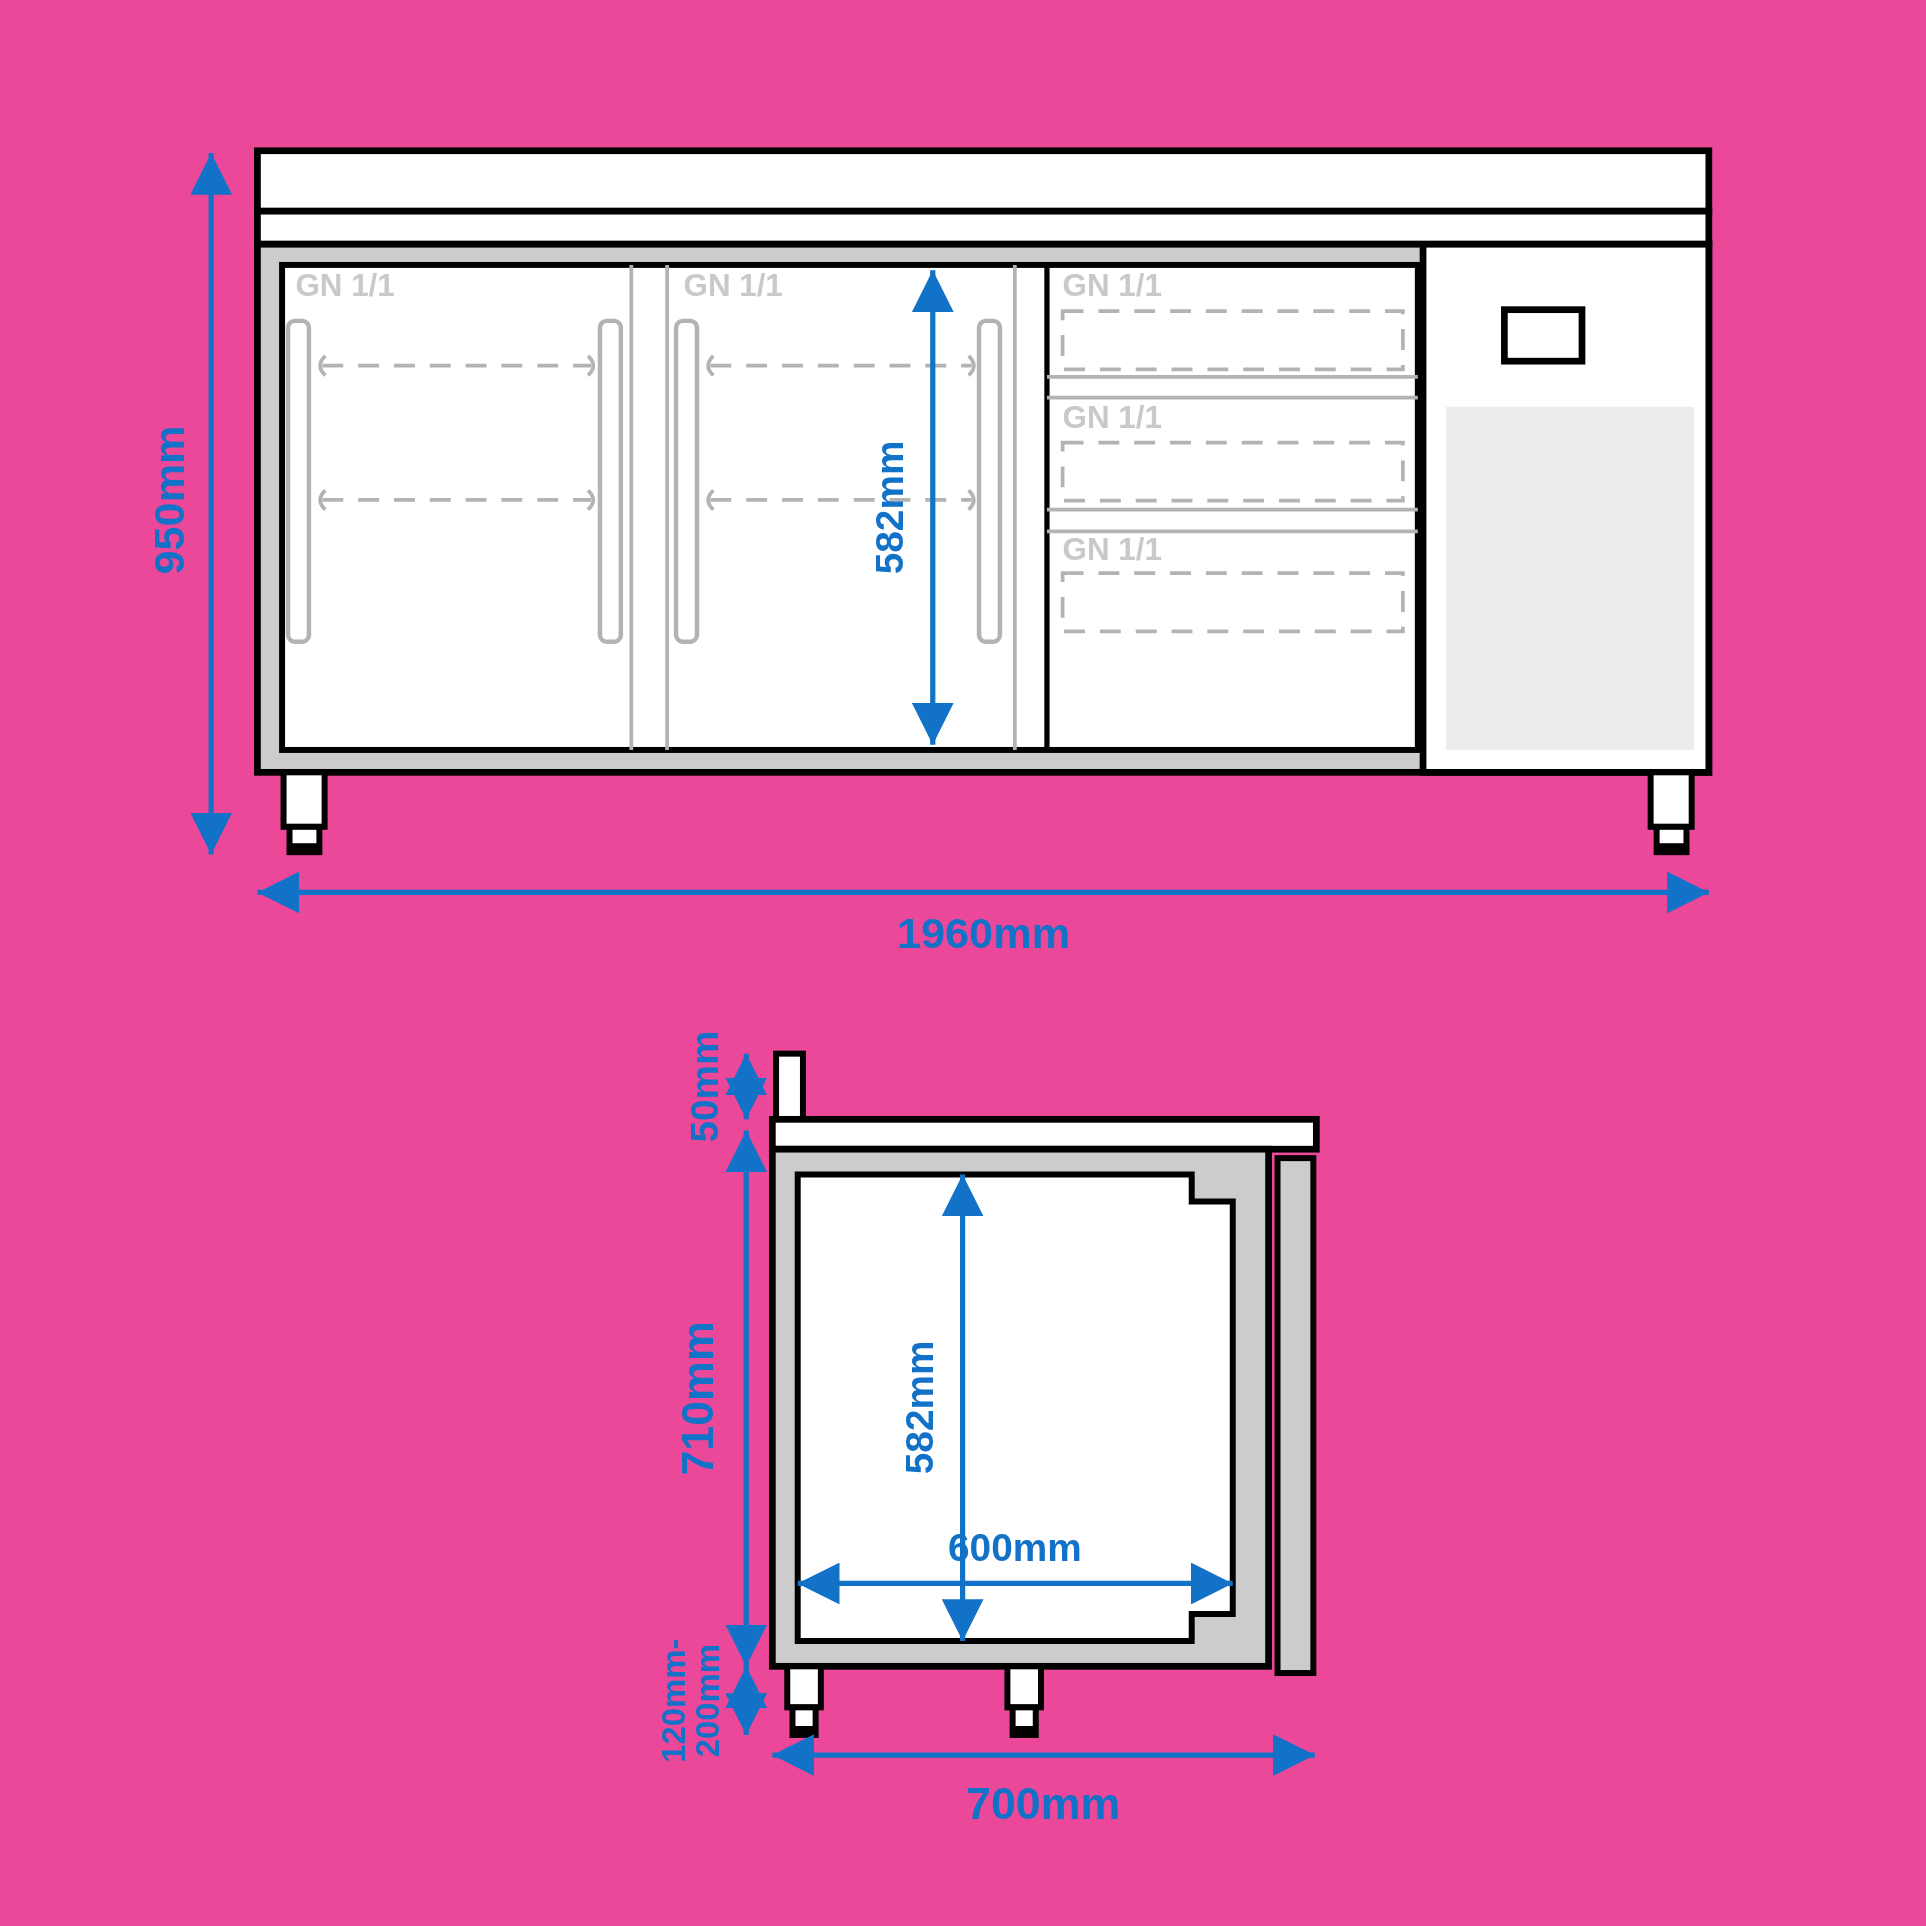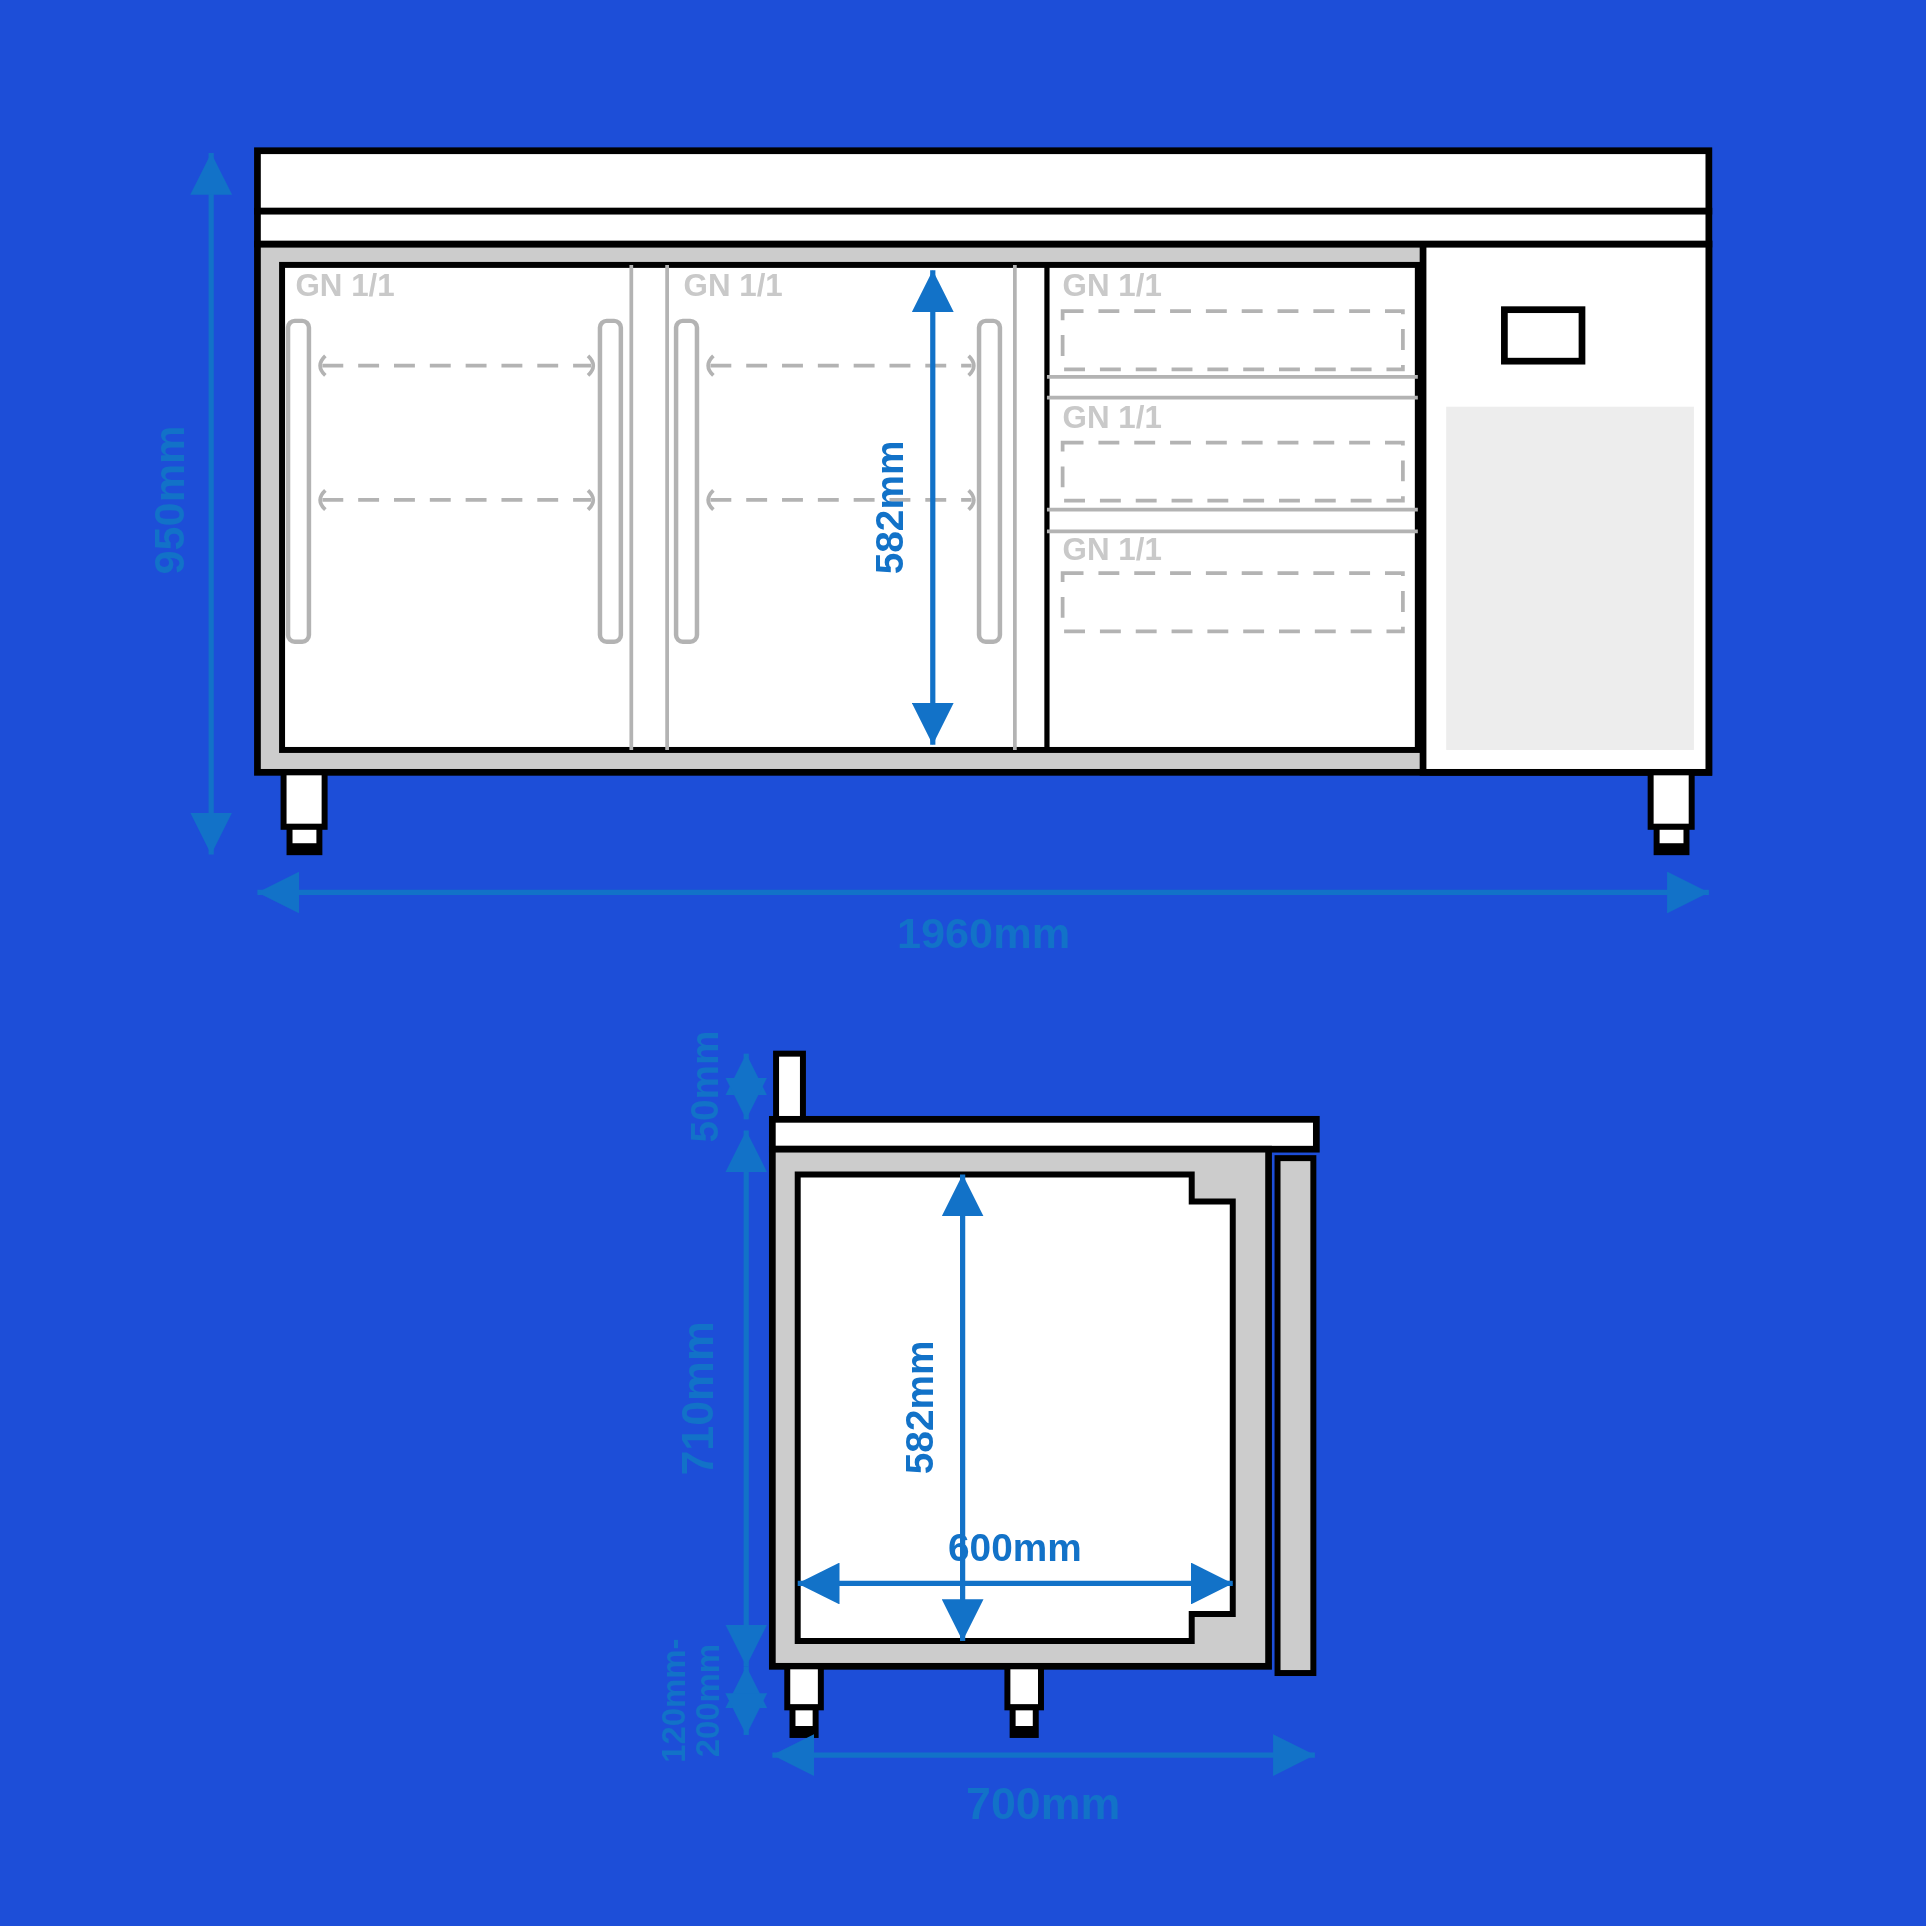--- a/index.html
+++ b/index.html
@@ -1,16 +1,16 @@
 <!DOCTYPE html>
 <html style="font-size:12px"><head>
 <meta charset="utf-8">
 <style>
   html,body{margin:0;padding:0;background:#ffffff;}
-  .page{width:100vw;max-width:1926px;aspect-ratio:1/1;margin:0 auto;background:#1d4ed8;}
+  .page{width:100vw;max-width:1926px;aspect-ratio:1/1;margin:0 auto;background:#ec4899;}
   svg{display:block;width:100%;height:100%;}
   .dim-line{stroke:#1272c8;stroke-width:7;fill:none;}
   .dim-text{font-family:"Liberation Sans",sans-serif;font-weight:bold;fill:#1272c8;}
   .gn-text{font-family:"Liberation Sans",sans-serif;font-weight:bold;fill:#c9c9c9;font-size:42px;}
   .outline{fill:#ffffff;stroke:#000000;stroke-width:9;}
   .outline8{fill:#ffffff;stroke:#000000;stroke-width:8;}
   .graybody{fill:#cccccc;stroke:#000000;stroke-width:9;}
   .graypart{fill:#cccccc;stroke:#000000;stroke-width:8;}
   .detail{stroke:#b3b3b3;stroke-width:6;fill:none;}
   .detail5{stroke:#b3b3b3;stroke-width:5;fill:none;}

